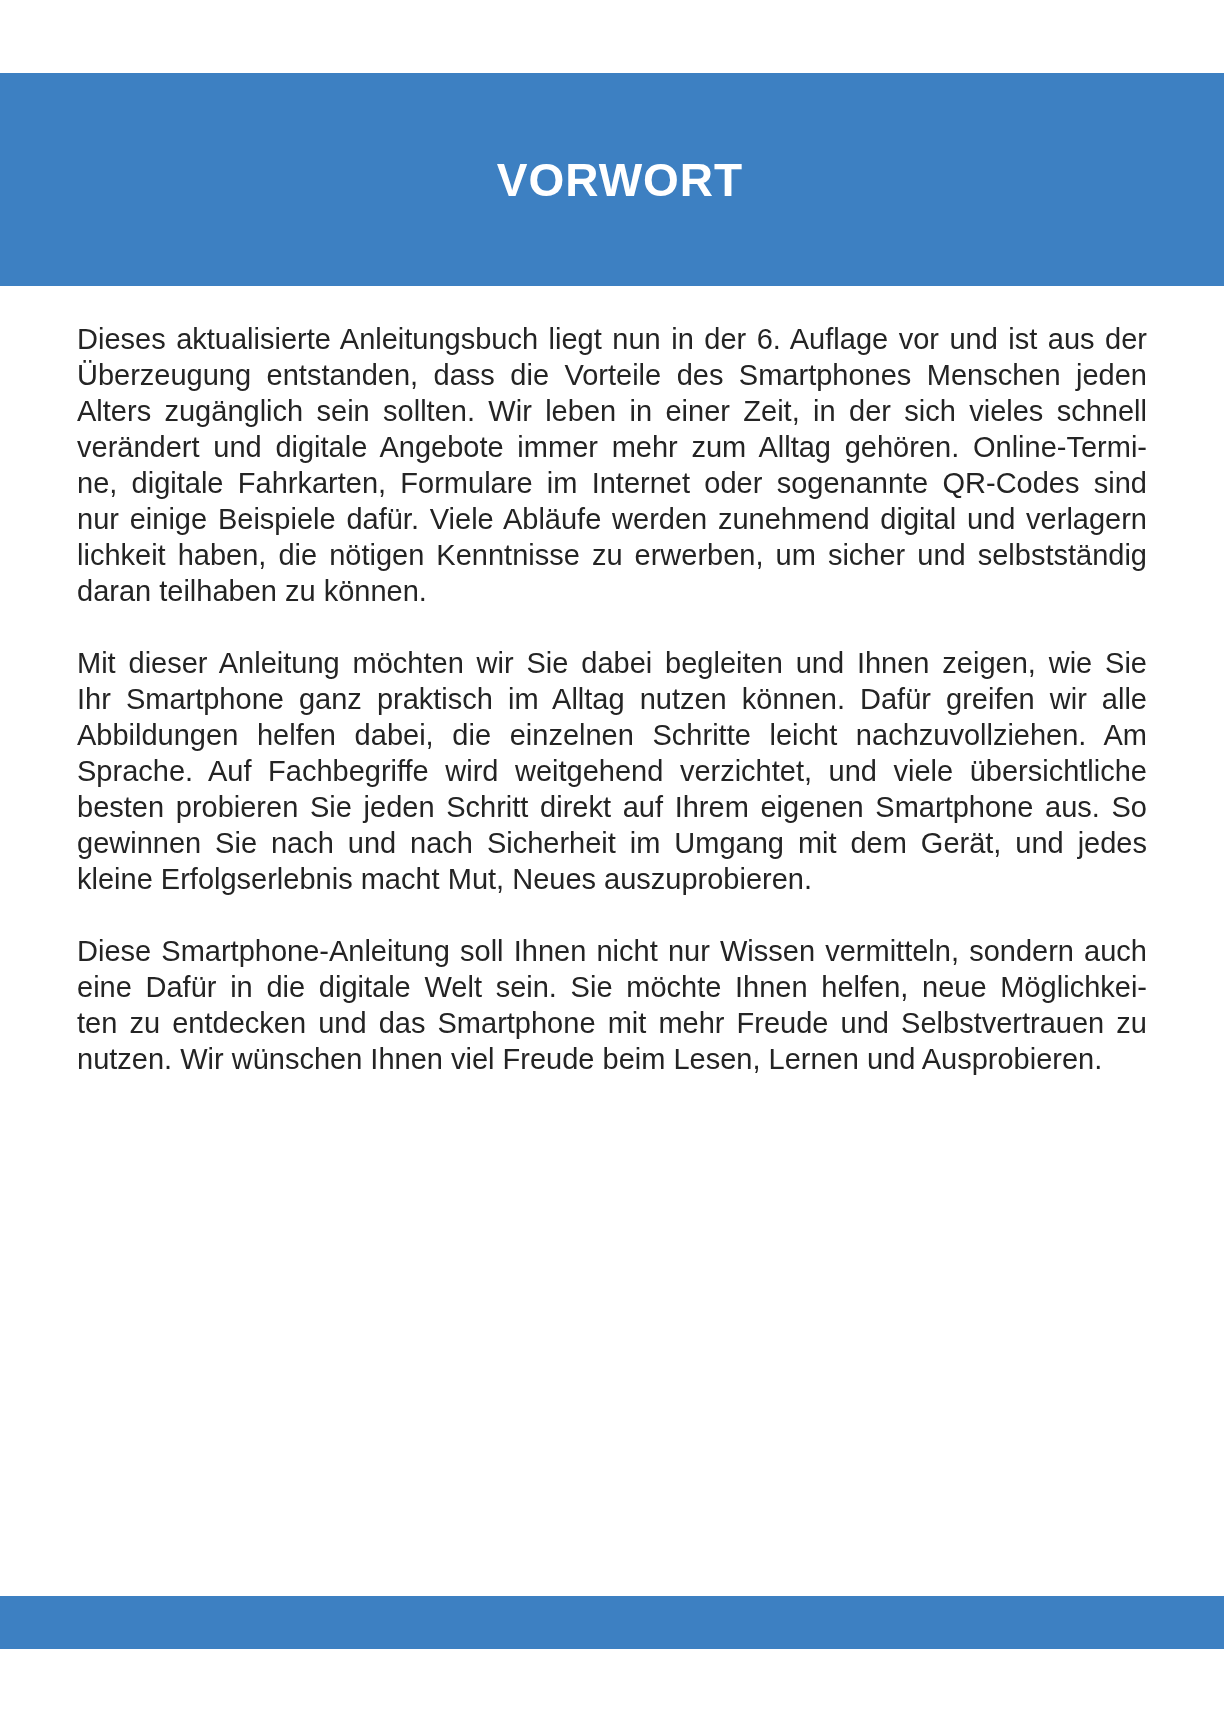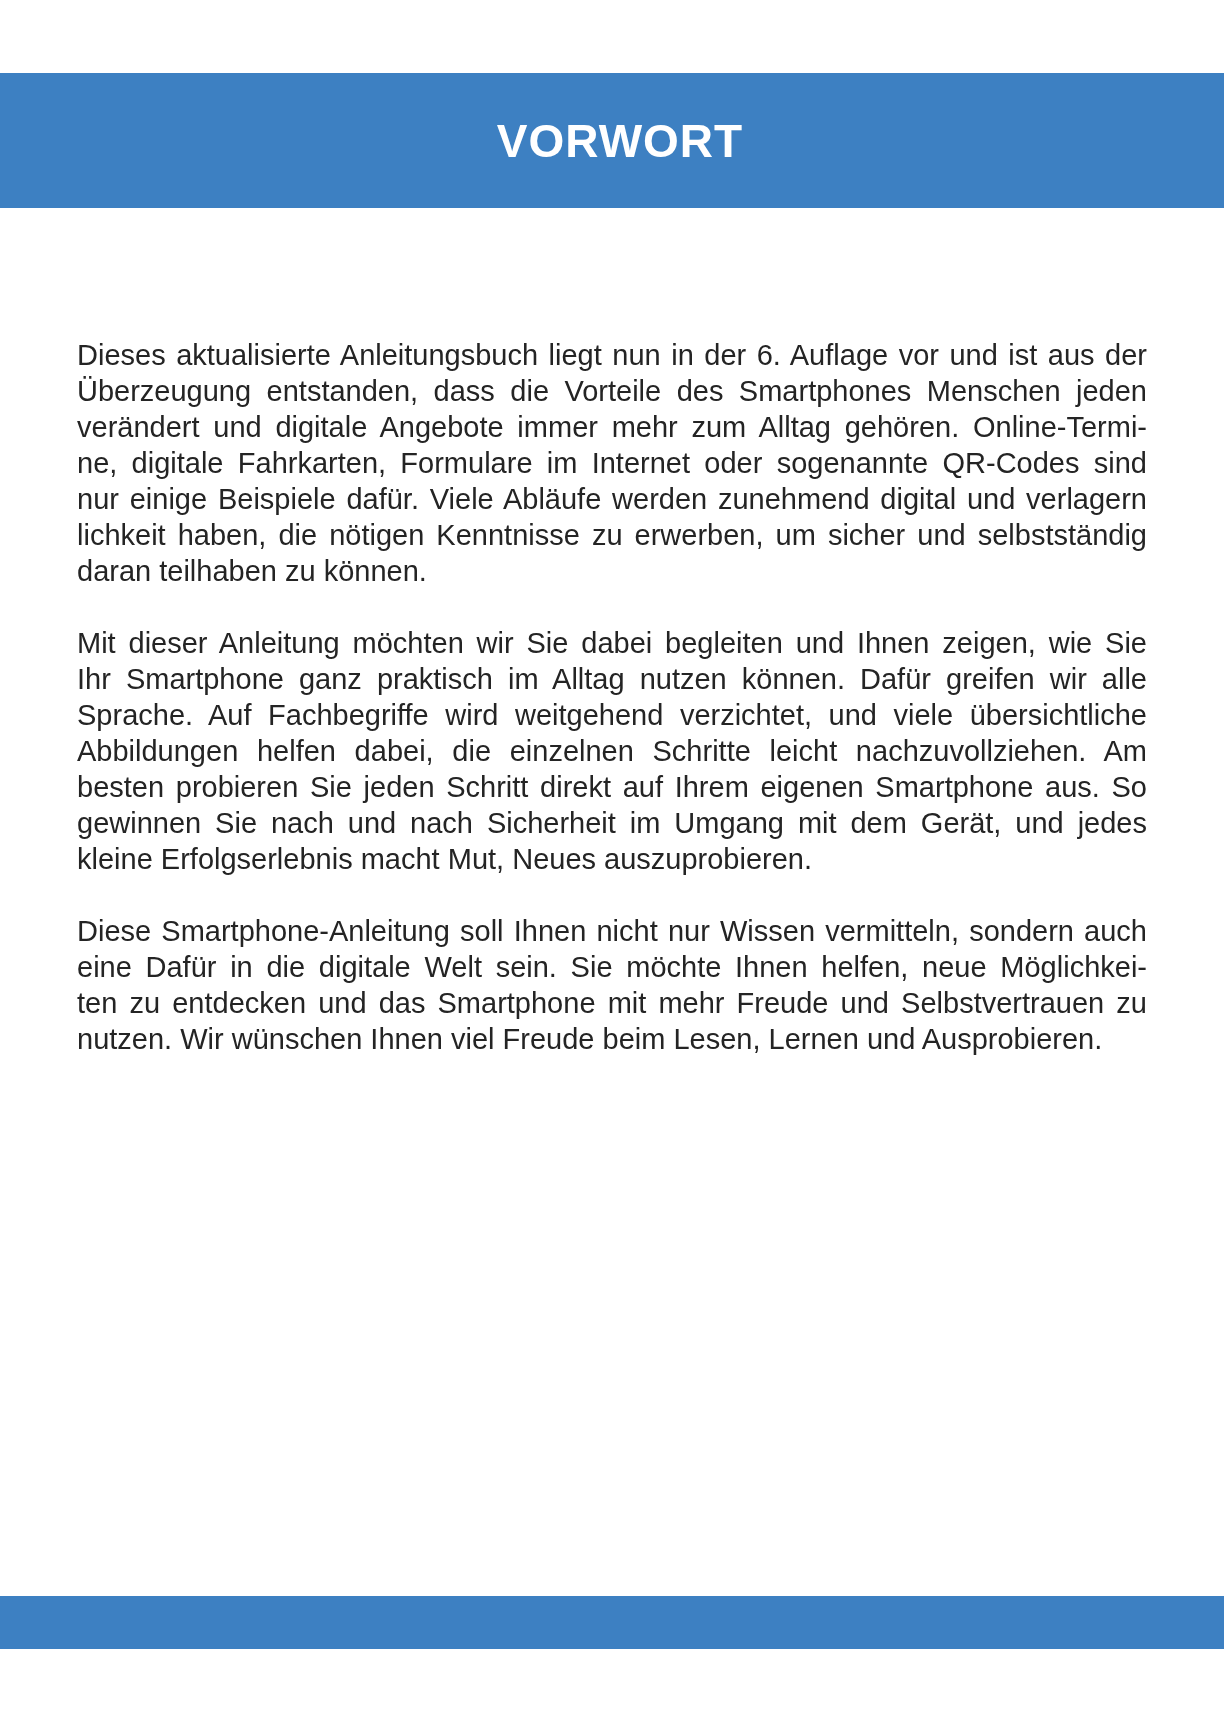--- a/index.html
+++ b/index.html
@@ -10,35 +10,35 @@
     position: relative;
     overflow: hidden;
   }
   .page {
     position: absolute; inset: 0;
     background: #ffffff;
   }
   .header-band {
     position: absolute;
     top: 73px; left: 0;
-    width: 1224px; height: 135px;
+    width: 1224px; height: 213px;
     background: #3d80c2;
     display: flex; align-items: center; justify-content: center;
   }
   .page-title {
     color: #ffffff;
     font-size: 46px;
     font-weight: bold;
     letter-spacing: 1px;
     margin: 0;
     transform: translateX(8px);
   }
   .body-text {
     position: absolute;
-    top: 264px; left: 77px;
+    top: 248px; left: 77px;
     width: 1070px;
     padding-top: 73px;
     color: #242424;
     font-size: 29px;
     line-height: 36px;
   }
   .paragraph { margin: 0 0 36px 0; }
   .paragraph:last-child { margin-bottom: 16px; }
   .line {
     text-align: justify;
@@ -61,31 +61,32 @@
 <div class="page">
 
   <div class="header-band">
     <h1 class="page-title">VORWORT</h1>
   </div>
 
   <div class="body-text">
       <div class="paragraph">
         <div class="line">Dieses aktualisierte Anleitungsbuch liegt nun in der 6. Auflage vor und ist aus der</div>
         <div class="line">Überzeugung entstanden, dass die Vorteile des Smartphones Menschen jeden</div>
+        <div class="line">Alters zugänglich sein sollten. Wir leben in einer Zeit, in der sich vieles schnell</div>
         <div class="line">verändert und digitale Angebote immer mehr zum Alltag gehören. Online-Termi-</div>
         <div class="line">ne, digitale Fahrkarten, Formulare im Internet oder sogenannte QR-Codes sind</div>
         <div class="line">nur einige Beispiele dafür. Viele Abläufe werden zunehmend digital und verlagern</div>
         <div class="line">lichkeit haben, die nötigen Kenntnisse zu erwerben, um sicher und selbstständig</div>
         <div class="line last">daran teilhaben zu können.</div>
       </div>
       <div class="paragraph">
         <div class="line">Mit dieser Anleitung möchten wir Sie dabei begleiten und Ihnen zeigen, wie Sie</div>
         <div class="line">Ihr Smartphone ganz praktisch im Alltag nutzen können. Dafür greifen wir alle</div>
+        <div class="line">Abbildungen helfen dabei, die einzelnen Schritte leicht nachzuvollziehen. Am</div>
         <div class="line">Sprache. Auf Fachbegriffe wird weitgehend verzichtet, und viele übersichtliche</div>
-        <div class="line">Abbildungen helfen dabei, die einzelnen Schritte leicht nachzuvollziehen. Am</div>
         <div class="line">besten probieren Sie jeden Schritt direkt auf Ihrem eigenen Smartphone aus. So</div>
         <div class="line">gewinnen Sie nach und nach Sicherheit im Umgang mit dem Gerät, und jedes</div>
         <div class="line last">kleine Erfolgserlebnis macht Mut, Neues auszuprobieren.</div>
       </div>
       <div class="paragraph">
         <div class="line">Diese Smartphone-Anleitung soll Ihnen nicht nur Wissen vermitteln, sondern auch</div>
         <div class="line">eine Dafür in die digitale Welt sein. Sie möchte Ihnen helfen, neue Möglichkei-</div>
         <div class="line">ten zu entdecken und das Smartphone mit mehr Freude und Selbstvertrauen zu</div>
         <div class="line last">nutzen. Wir wünschen Ihnen viel Freude beim Lesen, Lernen und Ausprobieren.</div>
       </div>

